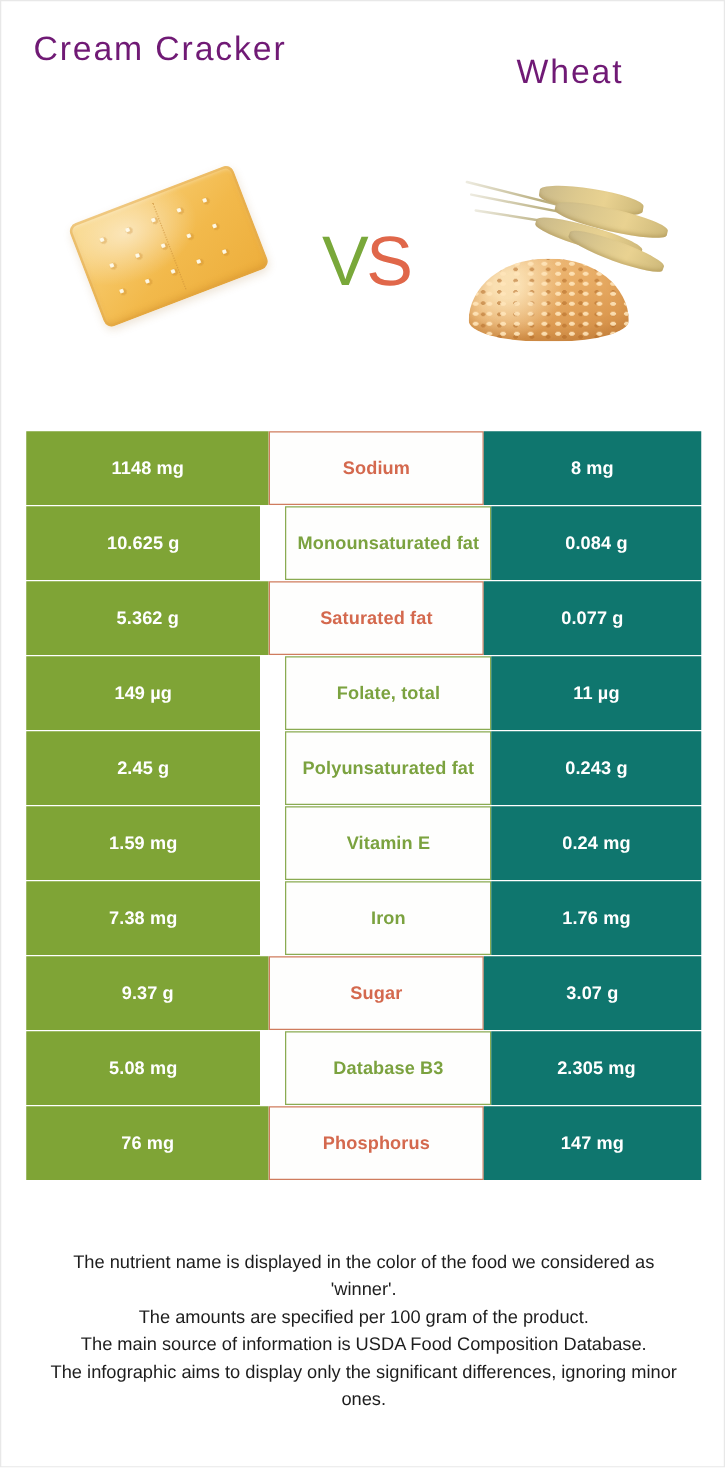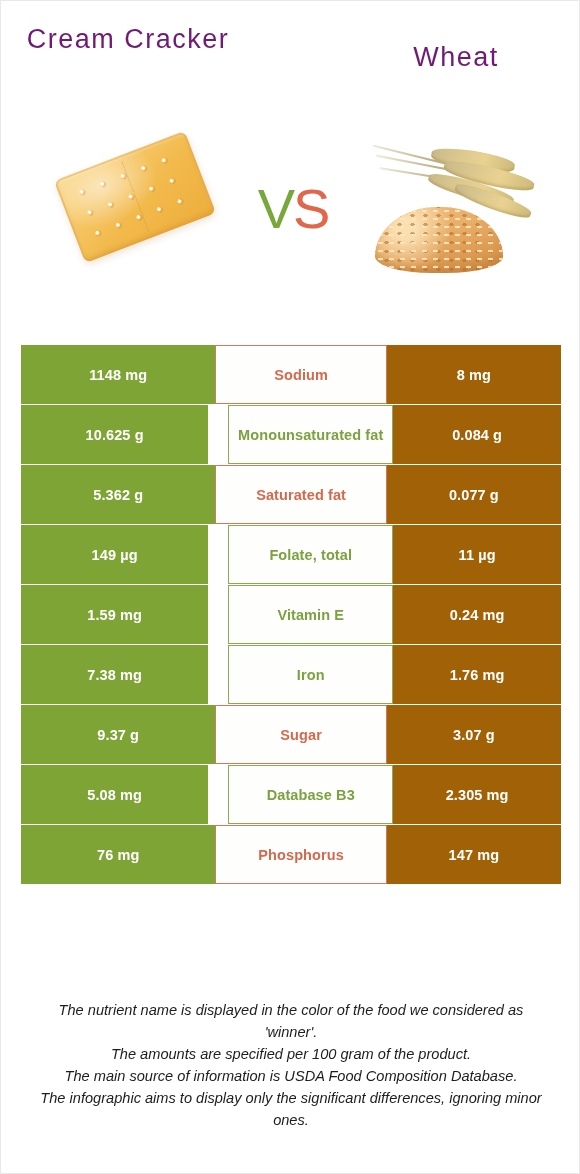--- a/index.html
+++ b/index.html
@@ -175,38 +175,37 @@
     color: #ffffff;
   }
   .cell-mid {
     width: 178px;
     background: #fefefd;
     font-weight: 700;
     font-size: 14.5px;
   }
   .cell-right {
     width: 181px;
-    background: #a16207;
+    background: #0f766e;
     color: #ffffff;
   }
   .row.win-left  .cell-mid { color: #7ba23f; border: 1px solid #8aab52; margin-left: 20px; }
   .row.win-right .cell-mid { color: #d4694e; border: 1px solid #cf7c5e; }
 
   
   .footer {
     position: absolute;
     left: 30px;
     top: 998px;
     width: 520px;
     text-align: center;
     font-size: 14.6px;
     line-height: 22px;
     color: #1d1d1d;
     font-family: "Liberation Sans", sans-serif;
-    font-style: italic;
   }
   .footer p { margin: 0; }
 </style>
 </head>
 <body>
 
 <div class="page">
 
   <div class="header">
 
@@ -253,20 +252,25 @@
         <div class="cell cell-left">5.362 g</div>
         <div class="cell cell-mid">Saturated fat</div>
         <div class="cell cell-right">0.077 g</div>
       </div>
       <div class="row win-left">
         <div class="cell cell-left">149 µg</div>
         <div class="cell cell-mid">Folate, total</div>
         <div class="cell cell-right">11 µg</div>
       </div>
       <div class="row win-left">
+        <div class="cell cell-left">2.45 g</div>
+        <div class="cell cell-mid">Polyunsaturated fat</div>
+        <div class="cell cell-right">0.243 g</div>
+      </div>
+      <div class="row win-left">
         <div class="cell cell-left">1.59 mg</div>
         <div class="cell cell-mid">Vitamin E</div>
         <div class="cell cell-right">0.24 mg</div>
       </div>
       <div class="row win-left">
         <div class="cell cell-left">7.38 mg</div>
         <div class="cell cell-mid">Iron</div>
         <div class="cell cell-right">1.76 mg</div>
       </div>
       <div class="row win-right">

